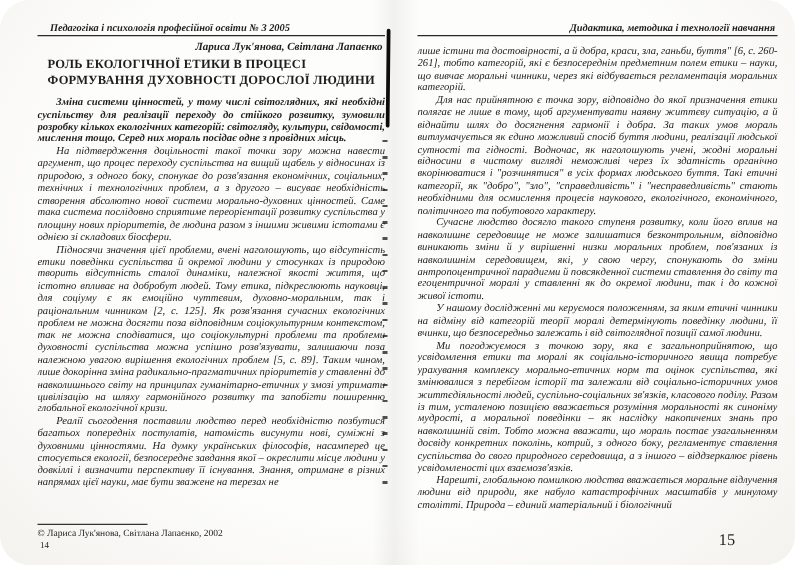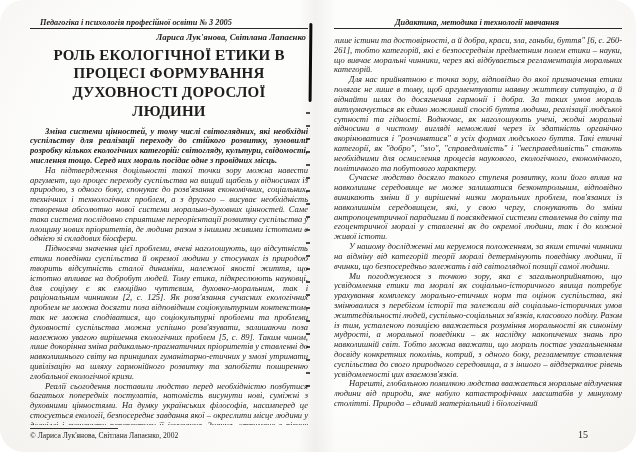--- a/index.html
+++ b/index.html
@@ -23,45 +23,45 @@
   }
   .page-left{left:30px;width:278px;}
   .page-right{left:334px;width:288px;}
 
   .running-head{
     font-size:8.3px;font-style:italic;font-weight:bold;
     border-bottom:1.2px solid #2b2927;
     padding-bottom:1px;white-space:nowrap;overflow:hidden;
   }
   .running-head.lh{text-align:left;padding-left:10px;}
-  .running-head.rh{text-align:center;padding-right:2px;}
+  .running-head.rh{text-align:right;padding-right:2px;}
 
   .udc{font-size:8.8px;font-weight:bold;margin-top:8px;padding-left:10px;}
   .authors{font-size:8.8px;font-weight:bold;font-style:italic;text-align:right;margin-top:3px;padding-right:2px;}
   .article-title{
-    font-size:15px;font-weight:bold;text-align:center;
+    font-size:10px;font-weight:bold;
     margin:4px 8px 5px;line-height:1.25;letter-spacing:.2px;
   }
 
   .body-text{flex:1 1 auto;overflow:hidden;margin-top:1px;font-style:italic;}
   .page-right .body-text{margin-top:7px;}
   .body-text p{
     margin:0;font-size:8.5px;line-height:1.155;
     text-align:justify;text-indent:15px;
     word-spacing:-0.2px;
   }
   .body-text p.abstract{font-weight:bold;}
   .body-text p.no-indent{text-indent:0;}
 
   .footnote{margin-top:auto;padding-top:3px;}
   .fn-rule{width:88px;border-top:1.1px solid #34322f;margin-bottom:2px;}
   .fn-text{font-size:7.6px;}
   .pg-num{font-size:7.2px;margin-top:1px;padding-left:2px;}
   .pg-num-right{
-    margin-top:auto;text-align:right;font-size:10px;padding-right:34px;
+    margin-top:auto;text-align:right;font-size:13px;padding-right:34px;
   }
 
   
   .gutter-shade{
     position:absolute;left:298px;top:0;width:38px;height:452px;
     background:linear-gradient(90deg, rgba(60,50,40,0) 0%, rgba(60,50,40,.06) 45%, rgba(60,50,40,0) 100%);
     pointer-events:none;
   }
   .gutter-bar{
     position:absolute;left:309px;top:23px;width:3px;height:79px;
@@ -84,20 +84,21 @@
     <div class="article-title">РОЛЬ ЕКОЛОГІЧНОЇ ЕТИКИ В ПРОЦЕСІ ФОРМУВАННЯ ДУХОВНОСТІ ДОРОСЛОЇ ЛЮДИНИ</div>
     <div class="body-text">
       <p class="abstract">Зміна системи цінностей, у тому числі світоглядних, які необхідні суспільству для реалізації переходу до стійкого розвитку, зумовили розробку кількох екологічних категорій: світогляду, культури, свідомості, мислення тощо. Серед них мораль посідає одне з провідних місць.</p>
       <p>На підтвердження доцільності такої точки зору можна навести аргумент, що процес переходу суспільства на вищий щабель у відносинах із природою, з одного боку, спонукає до розв'язання економічних, соціальних, технічних і технологічних проблем, а з другого – висуває необхідність створення абсолютно нової системи морально-духовних цінностей. Саме така система послідовно сприятиме переорієнтації розвитку суспільства у площину нових пріоритетів, де людина разом з іншими живими істотами є однією зі складових біосфери.</p>
       <p>Підносячи значення цієї проблеми, вчені наголошують, що відсутність етики поведінки суспільства й окремої людини у стосунках із природою творить відсутність сталої динаміки, належної якості життя, що істотно впливає на добробут людей. Тому етика, підкреслюють науковці, для соціуму є як емоційно чуттєвим, духовно-моральним, так і раціональним чинником [2, с. 125]. Як розв'язання сучасних екологічних проблем не можна досягти поза відповідним соціокультурним контекстом, так не можна сподіватися, що соціокультурні проблеми та проблеми духовності суспільства можна успішно розв'язувати, залишаючи поза належною увагою вирішення екологічних проблем [5, с. 89]. Таким чином, лише докорінна зміна радикально-прагматичних пріоритетів у ставленні до навколишнього світу на принципах гуманітарно-етичних у змозі утримати цивілізацію на шляху гармонійного розвитку та запобігти поширенню глобальної екологічної кризи.</p>
       <p>Реалії сьогодення поставили людство перед необхідністю позбутися багатьох попередніх постулатів, натомість висунути нові, суміжні з духовними цінностями. На думку українських філософів, насамперед це стосується екології, безпосереднє завдання якої – окреслити місце людини у довкіллі і визначити перспективу її існування. Знання, отримане в різних напрямах цієї науки, має бути зважене на терезах не</p>
     </div>
     <div class="footnote">
       <div class="fn-rule"></div>
       <div class="fn-text">© Лариса Лук'янова, Світлана Лапаєнко, 2002</div>
+      <div class="pg-num">14</div>
     </div>
   </div>
 
   <div class="page page-right">
     <div class="running-head rh">Дидактика, методика і технології навчання</div>
     <div class="body-text">
       <p class="no-indent">лише істини та достовірності, а й добра, краси, зла, ганьби, буття" [6, с. 260-261], тобто категорій, які є безпосереднім предметним полем етики – науки, що вивчає моральні чинники, через які відбувається регламентація моральних категорій.</p>
       <p>Для нас прийнятною є точка зору, відповідно до якої призначення етики полягає не лише в тому, щоб аргументувати наявну життєву ситуацію, а й віднайти шлях до досягнення гармонії і добра. За таких умов мораль витлумачується як єдино можливий спосіб буття людини, реалізації людської сутності та гідності. Водночас, як наголошують учені, жодні моральні відносини в чистому вигляді неможливі через їх здатність органічно вкорінюватися і "розчинятися" в усіх формах людського буття. Такі етичні категорії, як "добро", "зло", "справедливість" і "несправедливість" стають необхідними для осмислення процесів наукового, екологічного, економічного, політичного та побутового характеру.</p>
       <p>Сучасне людство досягло такого ступеня розвитку, коли його вплив на навколишнє середовище не може залишатися безконтрольним, відповідно виникають зміни й у вирішенні низки моральних проблем, пов'язаних із навколишнім середовищем, які, у свою чергу, спонукають до зміни антропоцентричної парадигми й повсякденної системи ставлення до світу та егоцентричної моралі у ставленні як до окремої людини, так і до кожної живої істоти.</p>
       <p>У нашому дослідженні ми керуємося положенням, за яким етичні чинники на відміну від категорій теорії моралі детермінують поведінку людини, її вчинки, що безпосередньо залежать і від світоглядної позиції самої людини.</p>

